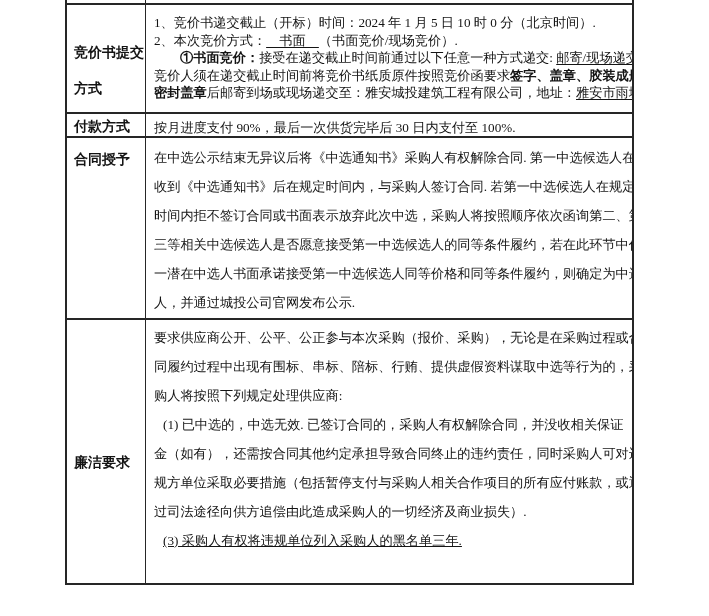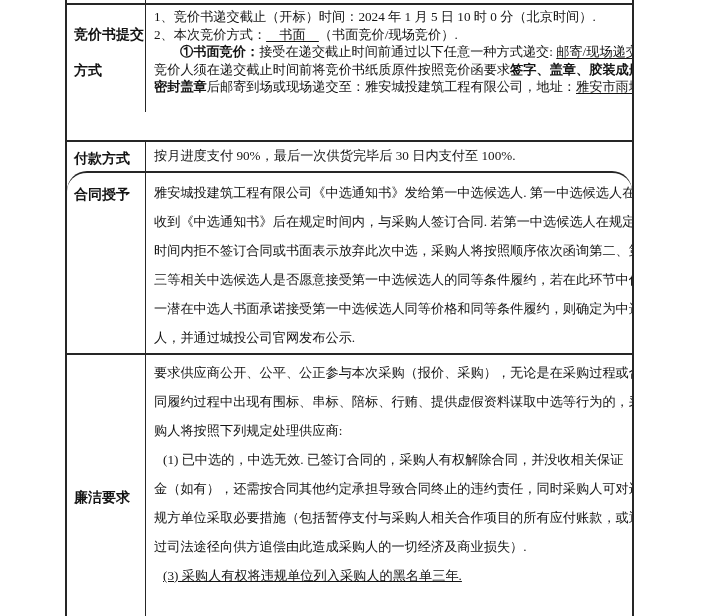--- a/index.html
+++ b/index.html
@@ -12,30 +12,30 @@
   .cell{box-sizing:border-box;overflow:hidden;}
   .label{width:79px;flex:0 0 79px;border-right:1.5px solid #262626;
         font-family:"Liberation Sans","DejaVu Sans",sans-serif;font-weight:bold;
         font-size:14px;padding-left:7px;}
   .content{flex:1 1 auto;padding-left:8px;padding-right:4px;font-size:13.2px;}
   .line{white-space:pre;}
   .b{font-weight:bold;}
   .u{text-decoration:underline;text-underline-offset:2px;}
   
   .row-submission{height:109px;}
-  .row-submission .label{padding-top:11px;line-height:36px;}
-  .row-submission .content{padding-top:3px;}
+  .row-submission .label{padding-top:29px;line-height:36px;}
+  .row-submission .content{padding-top:9px;}
   .row-submission .line{height:17.6px;line-height:17.6px;}
   
-  .row-payment{height:31px;margin-top:28px;}
+  .row-payment{height:24px;}
   .row-payment .label{display:flex;align-items:center;padding-top:4px;}
   .row-payment .content{padding-top:5px;}
   .row-payment .line{line-height:18px;}
   
-  .row-award{height:182px;border-radius:20px;}
+  .row-award{height:182px;}
   .row-award .label{padding-top:11px;line-height:20px;}
   .row-award .content{padding-top:5px;}
   .row-award .line{height:29px;line-height:29px;}
   
   .row-integrity{height:265px;}
   .row-integrity .label{display:flex;align-items:center;padding-top:22px;}
   .row-integrity .content{padding-top:3px;}
   .row-integrity .line{height:29px;line-height:29px;}
 </style>
 </head>
@@ -73,21 +73,21 @@
           <div class="line"><span>按月进度支付 90%，最后一次供货完毕后 30 日内支付至 100%.</span></div>
         </div>
       </div>
       <div class="row row-award">
         <div class="cell label">
           <div>
             <div class="label-line">合同授予</div>
           </div>
         </div>
         <div class="cell content">
-          <div class="line"><span>雅安城投建筑工程有限公司《中选通知书》发给第一中选候选人. 第一中选候选人在</span></div>
+          <div class="line"><span>在中选公示结束无异议后将《中选通知书》采购人有权解除合同. 第一中选候选人在</span></div>
           <div class="line"><span>收到《中选通知书》后在规定时间内，与采购人签订合同. 若第一中选候选人在规定</span></div>
           <div class="line"><span>时间内拒不签订合同或书面表示放弃此次中选，采购人将按照顺序依次函询第二、第</span></div>
           <div class="line"><span>三等相关中选候选人是否愿意接受第一中选候选人的同等条件履约，若在此环节中任</span></div>
           <div class="line"><span>一潜在中选人书面承诺接受第一中选候选人同等价格和同等条件履约，则确定为中选</span></div>
           <div class="line"><span>人，并通过城投公司官网发布公示.</span></div>
         </div>
       </div>
       <div class="row row-integrity">
         <div class="cell label">
           <div>

